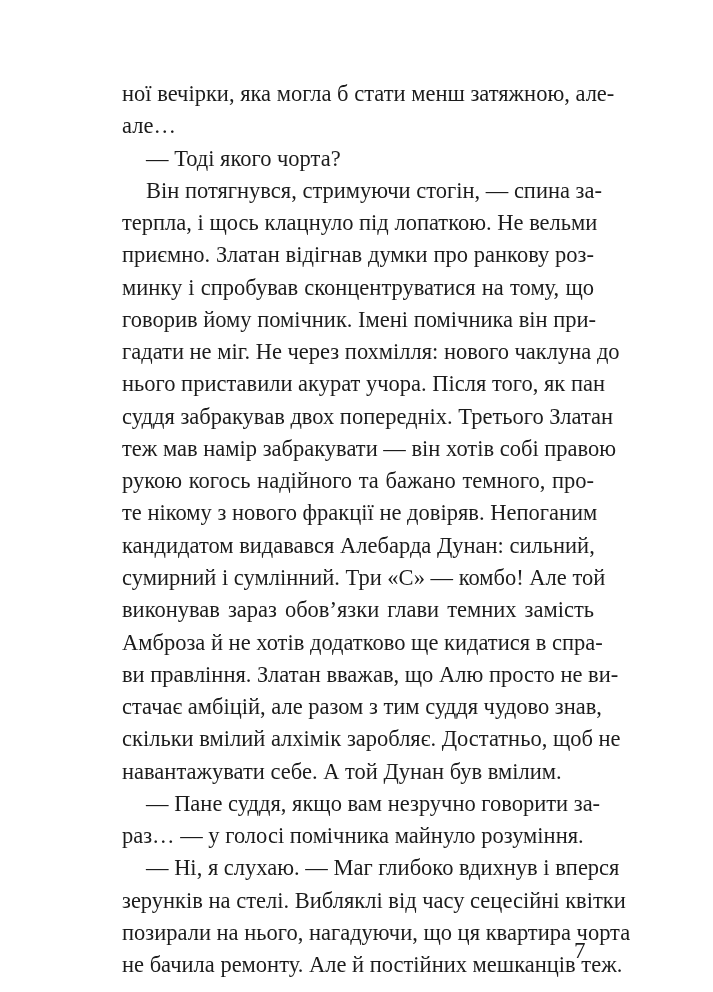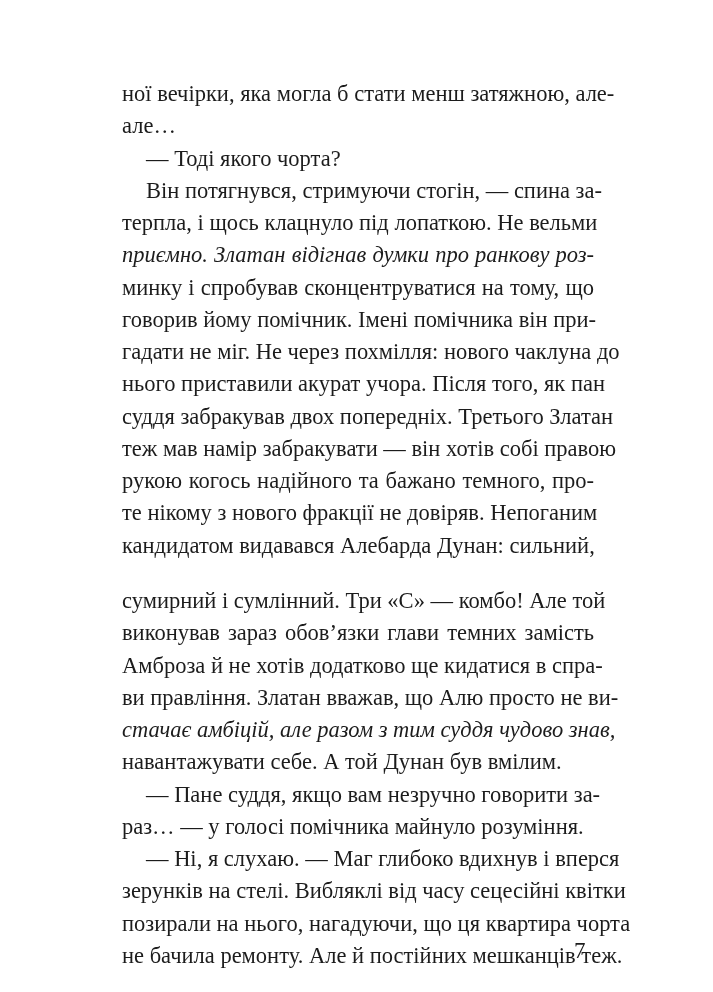--- a/index.html
+++ b/index.html
@@ -55,35 +55,36 @@
 </head>
 <body>
 
 <div class="page">
   <div class="text-block" id="text-block" style="line-height: 32.28px;">
       <span class="line" style="height: 32.28px;">ної вечірки, яка могла б стати менш затяжною, але-</span>
       <span class="line last" style="height: 32.28px;">але…</span>
       <span class="line indent last" style="height: 32.28px;">— Тоді якого чорта?</span>
       <span class="line indent" style="height: 32.28px;">Він потягнувся, стримуючи стогін, — спина за-</span>
       <span class="line" style="height: 32.28px;">терпла, і щось клацнуло під лопаткою. Не вельми</span>
-      <span class="line" style="height: 32.28px; font-style: italic;">приємно. Златан відігнав думки про ранкову роз-</span>
+      <span class="line" style="height: 32.28px;">приємно. Златан відігнав думки про ранкову роз-</span>
       <span class="line" style="height: 32.28px;">минку і спробував сконцентруватися на тому, що</span>
       <span class="line" style="height: 32.28px; font-family: Liberation Serif, serif;">говорив йому помічник. Імені помічника він при-</span>
       <span class="line" style="height: 32.28px;">гадати не міг. Не через похмілля: нового чаклуна до</span>
       <span class="line" style="height: 32.28px;">нього приставили акурат учора. Після того, як пан</span>
       <span class="line" style="height: 32.28px;">суддя забракував двох попередніх. Третього Златан</span>
       <span class="line" style="height: 32.28px;">теж мав намір забракувати — він хотів собі правою</span>
       <span class="line" style="height: 32.28px;">рукою когось надійного та бажано темного, про-</span>
       <span class="line" style="height: 32.28px;">те нікому з нового фракції не довіряв. Непоганим</span>
       <span class="line" style="height: 32.28px;">кандидатом видавався Алебарда Дунан: сильний,</span>
-      <span class="line" style="height: 32.28px; margin-top: 23px;">сумирний і сумлінний. Три «С» — комбо! Але той</span>
+      <span class="line" style="height: 32.28px;">сумирний і сумлінний. Три «С» — комбо! Але той</span>
       <span class="line" style="height: 32.28px;">виконував зараз обов’язки глави темних замість</span>
       <span class="line" style="height: 32.28px;">Амброза й не хотів додатково ще кидатися в спра-</span>
       <span class="line" style="height: 32.28px;">ви правління. Златан вважав, що Алю просто не ви-</span>
-      <span class="line" style="height: 32.28px; font-style: italic;">стачає амбіцій, але разом з тим суддя чудово знав,</span>
+      <span class="line" style="height: 32.28px;">стачає амбіцій, але разом з тим суддя чудово знав,</span>
+      <span class="line" style="height: 32.28px;">скільки вмілий алхімік заробляє. Достатньо, щоб не</span>
       <span class="line last" style="height: 32.28px;">навантажувати себе. А той Дунан був вмілим.</span>
       <span class="line indent" style="height: 32.28px;">— Пане суддя, якщо вам незручно говорити за-</span>
       <span class="line last" style="height: 32.28px;">раз… — у голосі помічника майнуло розуміння.</span>
       <span class="line indent" style="height: 32.28px;">— Ні, я слухаю. — Маг глибоко вдихнув і вперся</span>
       <span class="line" style="height: 32.28px;">зерунків на стелі. Вибляклі від часу сецесійні квітки</span>
       <span class="line" style="height: 32.28px;">позирали на нього, нагадуючи, що ця квартира чорта</span>
       <span class="line last" style="height: 32.28px;">не бачила ремонту. Але й постійних мешканців теж.</span>
     </div>
   <div class="page-number">7</div>
 </div>

